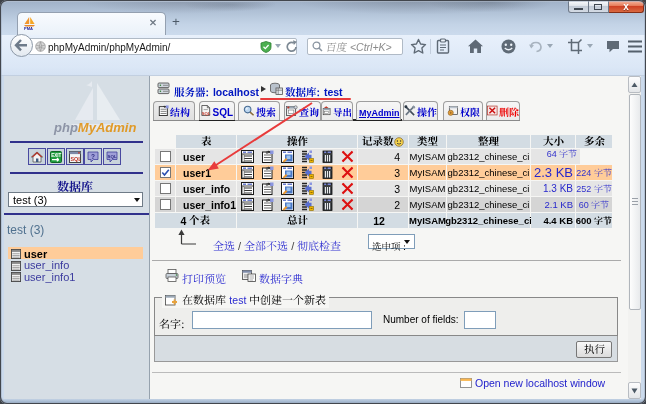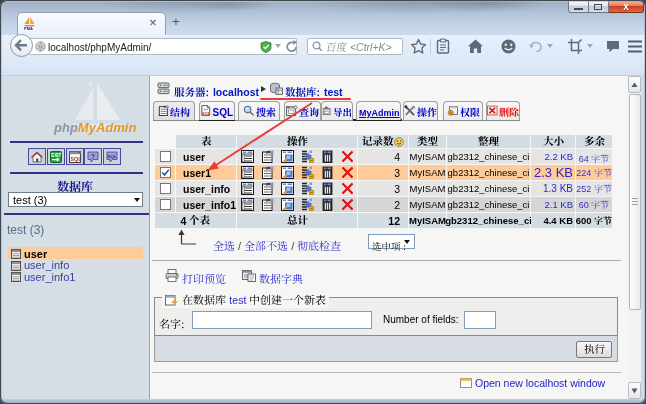--- a/index.html
+++ b/index.html
@@ -33,21 +33,21 @@
 <div class="abs" style="left:1px;top:35px;width:644px;height:41px;background:linear-gradient(#e8f0fb,#dbe7f6 80%,#d5e2f3);border-bottom:1px solid #c2cfe0"></div>
 <div class="abs" style="left:10px;top:34px;width:23px;height:23px;border-radius:50%;background:linear-gradient(#ffffff,#e3e9f0);border:1px solid #8d99a8;z-index:3"></div>
 <svg class="abs" style="left:14px;top:39px;z-index:4" width="15" height="13" viewBox="0 0 15 13">
       <path d="M7 1 L2 6.2 L7 11.4 M2.5 6.2 H13" stroke="#6e7b8a" stroke-width="2.4" fill="none"></path>
     </svg>
 <div class="abs" style="left:28px;top:38px;width:269px;height:17px;background:#fff;border:1px solid #b0bac6;border-radius:2px;z-index:2"></div>
 <svg class="abs" style="left:35px;top:41px;z-index:3" width="11" height="11" viewBox="0 0 11 11">
       <circle cx="5.5" cy="5.5" r="4.8" fill="#d8d8d8" stroke="#9a9a9a" stroke-width=".8"></circle>
       <path d="M1 4 Q5.5 6.5 10 4 M1 7.5 Q5.5 5.5 10 7.5 M5.5 .7 Q3 5.5 5.5 10.3 M5.5 .7 Q8 5.5 5.5 10.3" stroke="#9a9a9a" stroke-width=".7" fill="none"></path>
     </svg>
-<div class="abs" style="left:48px;top:42px;font-size:10px;color:#1a1a1a;z-index:3;letter-spacing:0">localhost/phpMyAdmin/</div>
+<div class="abs" style="left:48px;top:42px;font-size:10px;color:#1a1a1a;z-index:3;letter-spacing:0">phpMyAdmin/phpMyAdmin/</div>
 <svg class="abs" style="left:260px;top:41px;z-index:3" width="12" height="12" viewBox="0 0 12 12">
       <path d="M6 .5 L11 2 V6 Q11 10 6 11.5 Q1 10 1 6 V2 Z" fill="#4caf50" stroke="#2e7d32" stroke-width=".8"></path>
       <path d="M3.5 5.8 L5.3 7.6 L8.6 4" stroke="#fff" stroke-width="1.3" fill="none"></path>
     </svg>
 <div class="abs" style="left:275px;top:44px;width:0;height:0;border-left:3.5px solid transparent;border-right:3.5px solid transparent;border-top:4px solid #9aa7b5;z-index:3"></div>
 <svg class="abs" style="left:285px;top:40px;z-index:3" width="13" height="13" viewBox="0 0 13 13">
       <path d="M11 7 A4.4 4.4 0 1 1 8.8 3" stroke="#7d8994" stroke-width="1.7" fill="none"></path>
       <path d="M8 0.2 L12 1.8 L8.8 5 Z" fill="#7d8994"></path>
     </svg>
 <div class="abs" style="left:307px;top:38px;width:96px;height:17px;background:#fff;border:1px solid #b0bac6;border-radius:2px;z-index:2"></div>
@@ -380,21 +380,21 @@
     </div>
     <div class="abs" style="left:409px;top:149px;width:37px;height:15px;background:#e5e5e5;display:flex;align-items:center;justify-content:center;white-space:nowrap;">
       <span style="font-size:9.5px;color:#000">MyISAM</span>
     </div>
     <div class="abs" style="left:447px;top:149px;width:83px;height:15px;background:#e5e5e5;display:flex;align-items:center;justify-content:center;white-space:nowrap;">
       <span style="font-size:9.5px;color:#000">gb2312_chinese_ci</span>
     </div>
     <div class="abs" style="left:531px;top:149px;width:44px;height:15px;background:#e5e5e5;display:flex;align-items:center;justify-content:flex-end;white-space:nowrap;">
       <span style="font-size:9.5px;color:#2828cc;padding-right:2px">2.2 KB</span>
     </div>
-    <div class="abs" style="left:576px;top:149px;width:36px;height:15px;background:#e5e5e5;display:flex;align-items:flex-end;justify-content:center;white-space:nowrap;">
+    <div class="abs" style="left:544px;top:149px;width:36px;height:15px;background:#e5e5e5;display:flex;align-items:flex-start;justify-content:center;white-space:nowrap;">
       <span style="font-size:9px;color:#3333cc;white-space:nowrap">64 <svg width="18" height="10" viewBox="0 -8 18 10" style="vertical-align:-2px;">
           <path d="M7.5 -6.1 7.9 -6.5 8.6 -5.8Q8.6 -5.8 8.5 -5.8Q8.4 -5.8 8.3 -5.8Q8.1 -5.5 7.8 -5.2Q7.5 -4.9 7.2 -4.7L7.1 -4.8Q7.2 -5.0 7.3 -5.2Q7.4 -5.5 7.5 -5.7Q7.6 -6.0 7.6 -6.1ZM1.5 -6.6Q1.7 -6.1 1.6 -5.7Q1.6 -5.3 1.5 -5.1Q1.3 -4.8 1.1 -4.7Q1.0 -4.6 0.9 -4.6Q0.7 -4.6 0.6 -4.6Q0.5 -4.7 0.5 -4.8Q0.4 -4.9 0.5 -5.1Q0.6 -5.2 0.7 -5.3Q0.9 -5.4 1.0 -5.6Q1.2 -5.8 1.3 -6.0Q1.4 -6.3 1.4 -6.6ZM7.8 -6.1V-5.9H1.4V-6.1ZM3.9 -7.6Q4.4 -7.5 4.6 -7.3Q4.9 -7.1 5.0 -7.0Q5.1 -6.8 5.1 -6.6Q5.1 -6.4 5.1 -6.3Q5.0 -6.2 4.8 -6.2Q4.7 -6.2 4.5 -6.3Q4.5 -6.6 4.3 -6.9Q4.1 -7.3 3.8 -7.5ZM6.0 -4.8 6.4 -5.2 7.1 -4.6Q7.0 -4.5 6.9 -4.5Q6.9 -4.5 6.7 -4.5Q6.3 -4.2 5.8 -3.9Q5.2 -3.6 4.7 -3.4H4.5Q4.8 -3.6 5.1 -3.9Q5.4 -4.1 5.7 -4.4Q5.9 -4.6 6.1 -4.8ZM5.1 -3.6Q5.1 -3.4 4.8 -3.4V-0.2Q4.8 0.1 4.7 0.3Q4.7 0.4 4.4 0.5Q4.2 0.7 3.8 0.7Q3.7 0.6 3.7 0.5Q3.6 0.3 3.5 0.3Q3.4 0.2 3.2 0.1Q3.0 0.1 2.6 0.1V-0.1Q2.6 -0.1 2.8 -0.1Q3.0 -0.1 3.2 -0.1Q3.5 -0.0 3.7 -0.0Q3.9 -0.0 4.0 -0.0Q4.1 -0.0 4.1 -0.1Q4.2 -0.1 4.2 -0.2V-3.7ZM7.8 -3.1Q7.8 -3.1 7.9 -3.1Q7.9 -3.0 8.1 -2.9Q8.2 -2.8 8.3 -2.7Q8.5 -2.6 8.6 -2.5Q8.6 -2.3 8.3 -2.3H0.5L0.4 -2.6H7.3ZM6.4 -4.8V-4.6H2.0L1.9 -4.8Z M13.3 0.5Q13.3 0.6 13.2 0.6Q13.0 0.7 12.8 0.7H12.7V-4.4H13.3ZM15.8 -4.5 16.1 -4.9 16.8 -4.3Q16.8 -4.2 16.7 -4.2Q16.6 -4.2 16.5 -4.2Q16.4 -3.2 16.4 -2.5Q16.4 -1.9 16.3 -1.5Q16.2 -1.1 16.0 -0.9Q15.9 -0.8 15.7 -0.7Q15.4 -0.6 15.2 -0.6Q15.2 -0.8 15.1 -0.9Q15.1 -1.0 15.0 -1.1Q14.9 -1.1 14.7 -1.2Q14.5 -1.3 14.2 -1.3L14.2 -1.4Q14.4 -1.4 14.6 -1.4Q14.8 -1.4 15.0 -1.4Q15.2 -1.4 15.3 -1.4Q15.5 -1.4 15.6 -1.4Q15.8 -1.6 15.8 -2.4Q15.9 -3.2 15.9 -4.5ZM16.2 -4.5V-4.2H10.0L9.9 -4.5ZM11.8 -6.4V-7.6L12.7 -7.5Q12.7 -7.4 12.6 -7.4Q12.5 -7.3 12.4 -7.3V-6.4H14.6V-7.6L15.5 -7.5Q15.5 -7.4 15.4 -7.4Q15.3 -7.3 15.2 -7.3V-6.4H16.4L16.8 -7.0Q16.8 -7.0 16.9 -6.9Q17.0 -6.8 17.1 -6.7Q17.3 -6.6 17.4 -6.5Q17.5 -6.4 17.6 -6.3Q17.6 -6.1 17.4 -6.1H15.2V-5.1Q15.2 -5.1 15.1 -5.0Q15.0 -5.0 14.9 -4.9Q14.8 -4.9 14.7 -4.9H14.6V-6.1H12.4V-5.1Q12.4 -5.0 12.3 -5.0Q12.2 -4.9 12.1 -4.9Q12.0 -4.9 11.9 -4.9H11.8V-6.1H9.4L9.3 -6.4Z" fill="#3333cc"></path>
         </svg></span>
     </div>
 <div class="abs" style="left:155px;top:165px;width:20px;height:15px;background:#ffcc99;display:flex;align-items:center;justify-content:center;white-space:nowrap;">
       <svg width="11" height="11" viewBox="0 0 11 11">
         <rect x="0.5" y="0.5" width="10" height="10" fill="#fff" stroke="#777" stroke-width="1"></rect>
         <path d="M2.3 5.5 L4.5 8 L8.8 2.8" stroke="#2a4fb0" stroke-width="1.6" fill="none"></path>
       </svg>
     </div>
@@ -593,21 +593,21 @@
       <span style="font-size:9px;color:#3333cc;white-space:nowrap">60 <svg width="18" height="10" viewBox="0 -8 18 10" style="vertical-align:-2px;">
           <path d="M7.5 -6.1 7.9 -6.5 8.6 -5.8Q8.6 -5.8 8.5 -5.8Q8.4 -5.8 8.3 -5.8Q8.1 -5.5 7.8 -5.2Q7.5 -4.9 7.2 -4.7L7.1 -4.8Q7.2 -5.0 7.3 -5.2Q7.4 -5.5 7.5 -5.7Q7.6 -6.0 7.6 -6.1ZM1.5 -6.6Q1.7 -6.1 1.6 -5.7Q1.6 -5.3 1.5 -5.1Q1.3 -4.8 1.1 -4.7Q1.0 -4.6 0.9 -4.6Q0.7 -4.6 0.6 -4.6Q0.5 -4.7 0.5 -4.8Q0.4 -4.9 0.5 -5.1Q0.6 -5.2 0.7 -5.3Q0.9 -5.4 1.0 -5.6Q1.2 -5.8 1.3 -6.0Q1.4 -6.3 1.4 -6.6ZM7.8 -6.1V-5.9H1.4V-6.1ZM3.9 -7.6Q4.4 -7.5 4.6 -7.3Q4.9 -7.1 5.0 -7.0Q5.1 -6.8 5.1 -6.6Q5.1 -6.4 5.1 -6.3Q5.0 -6.2 4.8 -6.2Q4.7 -6.2 4.5 -6.3Q4.5 -6.6 4.3 -6.9Q4.1 -7.3 3.8 -7.5ZM6.0 -4.8 6.4 -5.2 7.1 -4.6Q7.0 -4.5 6.9 -4.5Q6.9 -4.5 6.7 -4.5Q6.3 -4.2 5.8 -3.9Q5.2 -3.6 4.7 -3.4H4.5Q4.8 -3.6 5.1 -3.9Q5.4 -4.1 5.7 -4.4Q5.9 -4.6 6.1 -4.8ZM5.1 -3.6Q5.1 -3.4 4.8 -3.4V-0.2Q4.8 0.1 4.7 0.3Q4.7 0.4 4.4 0.5Q4.2 0.7 3.8 0.7Q3.7 0.6 3.7 0.5Q3.6 0.3 3.5 0.3Q3.4 0.2 3.2 0.1Q3.0 0.1 2.6 0.1V-0.1Q2.6 -0.1 2.8 -0.1Q3.0 -0.1 3.2 -0.1Q3.5 -0.0 3.7 -0.0Q3.9 -0.0 4.0 -0.0Q4.1 -0.0 4.1 -0.1Q4.2 -0.1 4.2 -0.2V-3.7ZM7.8 -3.1Q7.8 -3.1 7.9 -3.1Q7.9 -3.0 8.1 -2.9Q8.2 -2.8 8.3 -2.7Q8.5 -2.6 8.6 -2.5Q8.6 -2.3 8.3 -2.3H0.5L0.4 -2.6H7.3ZM6.4 -4.8V-4.6H2.0L1.9 -4.8Z M13.3 0.5Q13.3 0.6 13.2 0.6Q13.0 0.7 12.8 0.7H12.7V-4.4H13.3ZM15.8 -4.5 16.1 -4.9 16.8 -4.3Q16.8 -4.2 16.7 -4.2Q16.6 -4.2 16.5 -4.2Q16.4 -3.2 16.4 -2.5Q16.4 -1.9 16.3 -1.5Q16.2 -1.1 16.0 -0.9Q15.9 -0.8 15.7 -0.7Q15.4 -0.6 15.2 -0.6Q15.2 -0.8 15.1 -0.9Q15.1 -1.0 15.0 -1.1Q14.9 -1.1 14.7 -1.2Q14.5 -1.3 14.2 -1.3L14.2 -1.4Q14.4 -1.4 14.6 -1.4Q14.8 -1.4 15.0 -1.4Q15.2 -1.4 15.3 -1.4Q15.5 -1.4 15.6 -1.4Q15.8 -1.6 15.8 -2.4Q15.9 -3.2 15.9 -4.5ZM16.2 -4.5V-4.2H10.0L9.9 -4.5ZM11.8 -6.4V-7.6L12.7 -7.5Q12.7 -7.4 12.6 -7.4Q12.5 -7.3 12.4 -7.3V-6.4H14.6V-7.6L15.5 -7.5Q15.5 -7.4 15.4 -7.4Q15.3 -7.3 15.2 -7.3V-6.4H16.4L16.8 -7.0Q16.8 -7.0 16.9 -6.9Q17.0 -6.8 17.1 -6.7Q17.3 -6.6 17.4 -6.5Q17.5 -6.4 17.6 -6.3Q17.6 -6.1 17.4 -6.1H15.2V-5.1Q15.2 -5.1 15.1 -5.0Q15.0 -5.0 14.9 -4.9Q14.8 -4.9 14.7 -4.9H14.6V-6.1H12.4V-5.1Q12.4 -5.0 12.3 -5.0Q12.2 -4.9 12.1 -4.9Q12.0 -4.9 11.9 -4.9H11.8V-6.1H9.4L9.3 -6.4Z" fill="#3333cc"></path>
         </svg></span>
     </div>
 <div class="abs" style="left:155px;top:213px;width:20px;height:15px;background:#d3dce3;display:flex;align-items:center;justify-content:center;white-space:nowrap;background:transparent;width:81px"></div>
     <div class="abs" style="left:237px;top:213px;width:120px;height:15px;background:#d3dce3;display:flex;align-items:center;justify-content:center;white-space:nowrap;">
       <svg width="21" height="11" viewBox="0 -9 21 11" style="vertical-align:-2px;">
         <path d="M8.4 -8.4Q8.3 -8.3 8.2 -8.2Q8.1 -8.2 7.9 -8.2Q7.6 -7.9 7.1 -7.4Q6.6 -6.9 6.1 -6.6H5.8Q6.0 -6.9 6.1 -7.3Q6.3 -7.8 6.4 -8.2Q6.6 -8.6 6.7 -9.0ZM2.7 -8.9Q3.5 -8.8 3.9 -8.5Q4.4 -8.3 4.6 -8.1Q4.8 -7.8 4.8 -7.5Q4.8 -7.3 4.6 -7.1Q4.4 -6.9 4.2 -6.9Q4.0 -6.8 3.7 -7.0Q3.6 -7.3 3.4 -7.7Q3.3 -8.0 3.1 -8.3Q2.9 -8.6 2.6 -8.8ZM7.3 -6.7 7.8 -7.3 9.0 -6.4Q9.0 -6.4 8.9 -6.3Q8.8 -6.3 8.6 -6.2V-3.3Q8.6 -3.3 8.5 -3.2Q8.3 -3.1 8.0 -3.1Q7.8 -3.0 7.6 -3.0H7.4V-6.7ZM3.1 -3.3Q3.1 -3.2 3.0 -3.1Q2.8 -3.0 2.6 -3.0Q2.3 -2.9 2.1 -2.9H1.9V-6.7V-7.2L3.2 -6.7H8.0V-6.4H3.1ZM8.0 -3.9V-3.6H2.6V-3.9ZM4.3 -2.6Q4.3 -2.4 4.0 -2.4V-0.6Q4.0 -0.5 4.1 -0.4Q4.2 -0.4 4.4 -0.4H5.8Q6.1 -0.4 6.4 -0.4Q6.7 -0.4 6.8 -0.4Q6.9 -0.4 7.0 -0.4Q7.1 -0.5 7.1 -0.5Q7.2 -0.7 7.3 -1.0Q7.5 -1.3 7.6 -1.7H7.8L7.8 -0.5Q8.1 -0.4 8.2 -0.3Q8.2 -0.2 8.2 -0.0Q8.2 0.2 8.1 0.3Q8.0 0.4 7.7 0.5Q7.4 0.6 6.9 0.6Q6.4 0.6 5.6 0.6H4.3Q3.7 0.6 3.3 0.6Q3.0 0.5 2.9 0.3Q2.8 0.0 2.8 -0.4V-2.8ZM1.9 -2.5Q2.1 -1.9 2.1 -1.3Q2.1 -0.8 1.9 -0.5Q1.7 -0.1 1.5 0.0Q1.2 0.2 0.9 0.2Q0.6 0.1 0.5 -0.2Q0.4 -0.4 0.5 -0.6Q0.6 -0.8 0.9 -1.0Q1.1 -1.1 1.3 -1.3Q1.5 -1.5 1.6 -1.9Q1.8 -2.2 1.8 -2.5ZM7.8 -2.7Q8.6 -2.5 9.1 -2.1Q9.5 -1.8 9.7 -1.5Q10.0 -1.2 9.9 -0.9Q9.9 -0.6 9.8 -0.4Q9.6 -0.2 9.4 -0.1Q9.1 -0.1 8.8 -0.3Q8.8 -0.7 8.6 -1.1Q8.4 -1.5 8.2 -1.9Q8.0 -2.3 7.7 -2.6ZM4.8 -3.2Q5.5 -3.0 5.9 -2.8Q6.3 -2.5 6.5 -2.3Q6.7 -2.0 6.7 -1.7Q6.6 -1.5 6.5 -1.3Q6.3 -1.2 6.1 -1.1Q5.9 -1.1 5.6 -1.3Q5.6 -1.6 5.5 -2.0Q5.3 -2.3 5.1 -2.6Q4.9 -2.9 4.7 -3.1Z M19.6 -6.0Q19.6 -6.0 19.7 -5.9Q19.8 -5.8 20.0 -5.6Q20.2 -5.4 20.4 -5.3Q20.6 -5.1 20.8 -4.9Q20.7 -4.7 20.5 -4.7H14.4L14.3 -5.0H18.9ZM18.4 -8.7Q18.4 -8.6 18.3 -8.5Q18.2 -8.4 18.0 -8.4V0.5Q18.0 0.5 17.8 0.6Q17.7 0.7 17.4 0.8Q17.2 0.9 17.0 0.9H16.7V-8.9ZM12.1 -0.8Q12.4 -0.9 12.9 -1.1Q13.4 -1.3 14.0 -1.6Q14.7 -1.9 15.3 -2.2L15.4 -2.1Q15.1 -1.8 14.8 -1.5Q14.4 -1.1 13.9 -0.7Q13.4 -0.2 12.9 0.3ZM13.3 -5.7 13.6 -5.6V-0.9L12.5 -0.5L13.1 -0.9Q13.2 -0.6 13.2 -0.3Q13.1 0.0 13.0 0.2Q12.9 0.4 12.8 0.5L11.9 -0.8Q12.2 -1.0 12.3 -1.1Q12.4 -1.2 12.4 -1.4V-5.7ZM12.4 -6.0 13.0 -6.6 14.0 -5.7Q13.9 -5.7 13.8 -5.6Q13.7 -5.5 13.5 -5.5L13.6 -5.6V-5.2H12.4V-6.0ZM11.9 -8.8Q12.7 -8.7 13.2 -8.5Q13.7 -8.3 13.9 -8.0Q14.1 -7.7 14.1 -7.4Q14.2 -7.2 14.0 -7.0Q13.9 -6.8 13.6 -6.7Q13.4 -6.7 13.1 -6.8Q13.0 -7.2 12.8 -7.5Q12.5 -7.9 12.3 -8.2Q12.0 -8.5 11.8 -8.8ZM13.3 -6.0V-5.7H10.9L10.8 -6.0Z" fill="#000"></path>
       </svg>
     </div>
-    <div class="abs" style="left:358px;top:213px;width:50px;height:15px;background:#d3dce3;display:flex;align-items:center;justify-content:flex-end;white-space:nowrap;">
+    <div class="abs" style="left:358px;top:213px;width:50px;height:15px;background:#d3dce3;display:flex;align-items:center;justify-content:center;white-space:nowrap;">
       <span style="font-size:10.5px;font-weight:bold;padding-right:8px">12</span>
     </div>
     <div class="abs" style="left:409px;top:213px;width:37px;height:15px;background:#d3dce3;display:flex;align-items:center;justify-content:center;white-space:nowrap;">
       <span style="font-size:9.5px;font-weight:bold">MyISAM</span>
     </div>
     <div class="abs" style="left:447px;top:213px;width:83px;height:15px;background:#d3dce3;display:flex;align-items:center;justify-content:center;white-space:nowrap;">
       <span style="font-size:9.5px;font-weight:bold">gb2312_chinese_ci</span>
     </div>
     <div class="abs" style="left:531px;top:213px;width:44px;height:15px;background:#d3dce3;display:flex;align-items:center;justify-content:flex-end;white-space:nowrap;">
       <span style="font-size:9.5px;font-weight:bold;padding-right:2px">4.4 KB</span>

